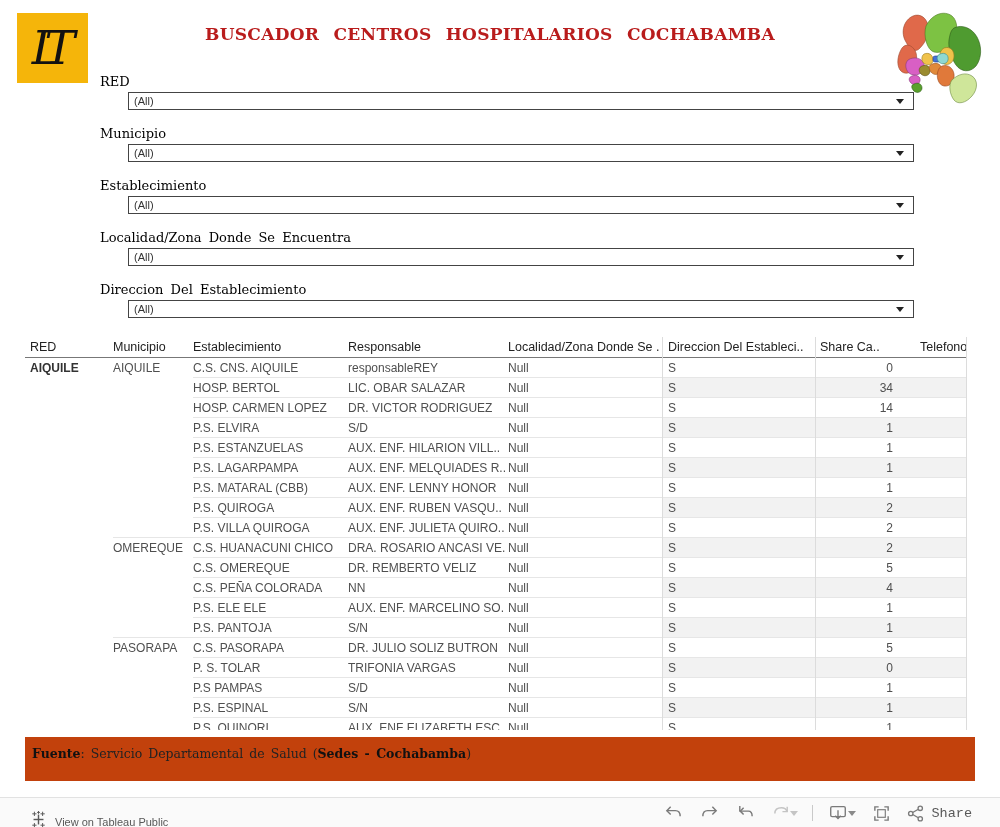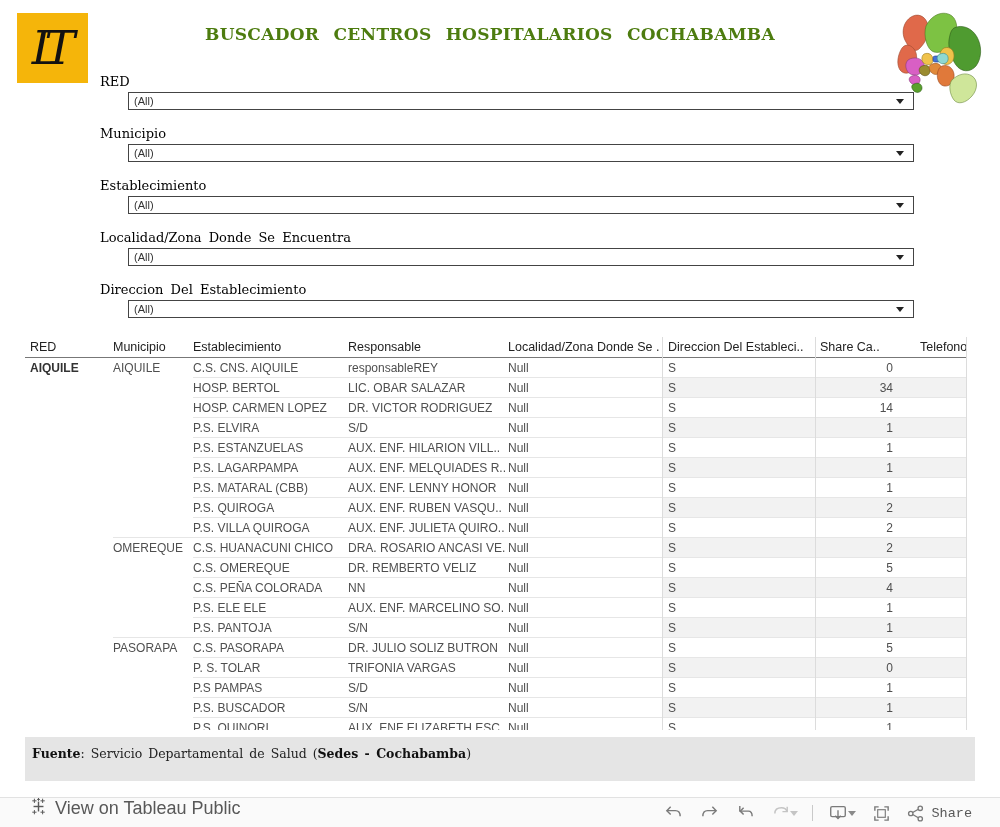--- a/index.html
+++ b/index.html
@@ -5,21 +5,21 @@
   html,body{margin:0;padding:0;}
   body{width:1000px;height:827px;position:relative;background:#fff;
        font-family:"Liberation Sans",sans-serif;overflow:hidden;}
 
   
   .logo{position:absolute;left:17px;top:13px;width:71px;height:70px;background:#F5B50A;
         display:flex;align-items:center;justify-content:center;overflow:hidden;}
   .logo span{font-family:"DejaVu Serif",serif;font-weight:normal;font-style:italic;
              font-size:46px;color:#111;letter-spacing:-14px;margin-left:-12px;}
   .title{position:absolute;left:110px;right:130px;top:24px;text-align:center;
-         font-family:"DejaVu Serif",serif;font-weight:bold;font-size:17px;color:#4d7c0f;
+         font-family:"DejaVu Serif",serif;font-weight:bold;font-size:17px;color:#b91c1c;
          word-spacing:8px;letter-spacing:.3px;}
   .mapbox{position:absolute;left:886px;top:4px;width:108px;height:108px;}
 
   
   .flabel{position:absolute;left:100px;font-family:"DejaVu Serif",serif;font-size:13px;
           color:#000;word-spacing:3px;}
   .fbox{position:absolute;left:100px;width:779px;height:16px;border:1px solid #444;
         background:#fff;font-size:11px;color:#333;line-height:16px;padding-left:5px;
         box-sizing:content-box;cursor:pointer;margin-left:28px;}
   .fcaret{position:absolute;right:9px;top:6px;width:0;height:0;
@@ -43,31 +43,31 @@
   .c-res{left:323px;width:157px;}
   .c-loc{left:483px;width:150px;}
   .c-dir{left:643px;width:140px;}
   .c-num{left:790px;width:78px;text-align:right;}
   .c-tel{left:880px;width:60px;}
   .rowsep{position:absolute;left:168px;bottom:0;width:773px;height:1px;background:#e6e6e6;}
   .sep-mun{left:88px;width:853px;}
   .vline{position:absolute;top:0;bottom:0;width:1px;background:#dcdcdc;pointer-events:none;}
 
   
-  .footer{position:absolute;left:25px;top:737px;width:950px;height:44px;background:#e5e5e5;
+  .footer{position:absolute;left:25px;top:737px;width:950px;height:44px;background:#c2410c;
           font-family:"DejaVu Serif",serif;font-size:12.5px;color:#222;padding-top:9px;
           box-sizing:border-box;word-spacing:2px;}
   .footer div{padding-left:7px;line-height:16px;}
   .footer b{color:#111;}
 
   
   .toolbar{position:absolute;left:0;top:797px;width:1000px;height:30px;background:#FAFAFA;
            border-top:1px solid #e2e2e2;box-sizing:border-box;}
-  .tb-left{position:absolute;left:30px;top:0;height:30px;display:flex;align-items:flex-start;
-           gap:8px;color:#585858;font-size:18px;cursor:pointer;}
+  .tb-left{position:absolute;left:30px;top:0;height:30px;display:flex;align-items:flex-end;
+           gap:8px;color:#585858;font-size:11px;cursor:pointer;}
   .tb-right{position:absolute;right:28px;top:0;height:30px;display:flex;align-items:center;
             gap:14px;color:#585858;font-size:13.5px;font-family:Liberation Mono, monospace;}
   .tbi{width:22px;height:22px;display:flex;align-items:center;justify-content:center;cursor:pointer;}
   .tb-sep{width:1px;height:16px;background:#c9c9c9;}
   .mini-caret{width:0;height:0;border-left:4px solid transparent;border-right:4px solid transparent;
               border-top:5px solid #8a8a8a;margin-left:-6px;cursor:pointer;}
   .share-group{display:flex;align-items:center;gap:6px;cursor:pointer;}
 </style>
 </head>
 <body>
@@ -346,21 +346,21 @@
         <div class="tcell c-loc">Null</div>
         <div class="tcell c-dir">S</div>
         <div class="tcell c-num">1</div>
         <div class="tcell c-tel"></div>
         <div class="rowsep"></div>
       </div>
       <div class="trow">
         <div class="bandbg"></div>
         <div class="tcell c-red"></div>
         <div class="tcell c-mun"></div>
-        <div class="tcell c-est">P.S. BUSCADOR</div>
+        <div class="tcell c-est">P.S. ESPINAL</div>
         <div class="tcell c-res">S/N</div>
         <div class="tcell c-loc">Null</div>
         <div class="tcell c-dir">S</div>
         <div class="tcell c-num">1</div>
         <div class="tcell c-tel"></div>
         <div class="rowsep"></div>
       </div>
       <div class="trow">
         <div class="tcell c-red"></div>
         <div class="tcell c-mun"></div>

